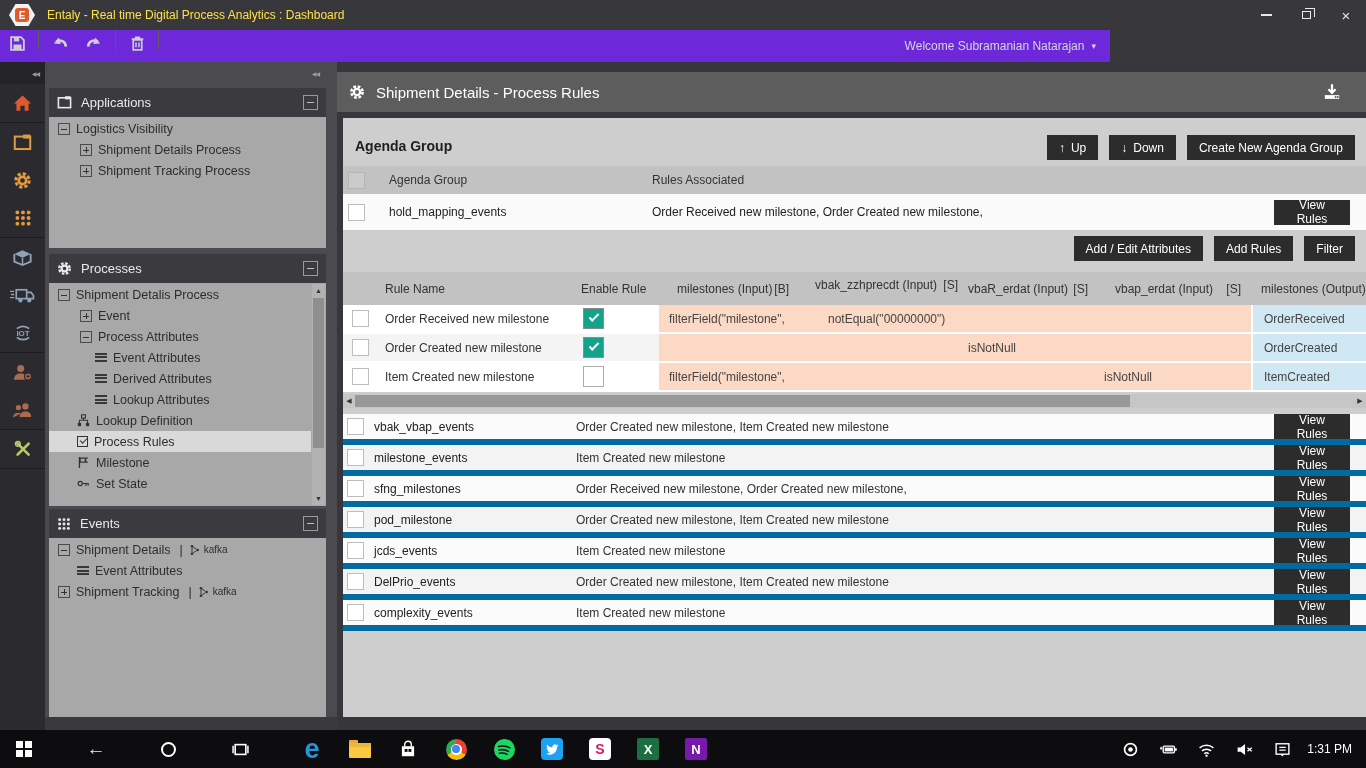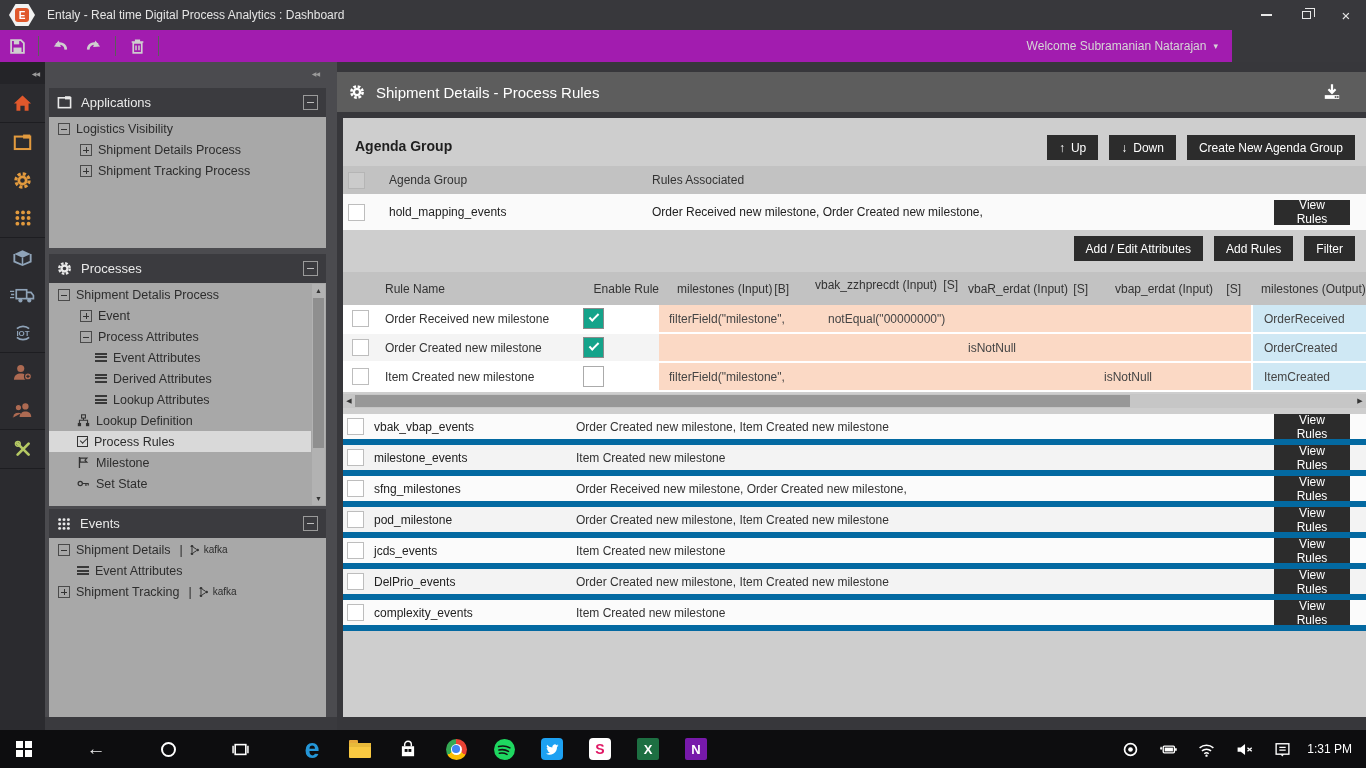--- a/index.html
+++ b/index.html
@@ -3,29 +3,29 @@
 <meta charset="utf-8">
 <style>
   *{box-sizing:border-box;margin:0;padding:0}
   html,body{width:1366px;height:768px;overflow:hidden}
   body{font-family:"Liberation Sans",sans-serif;background:#38383c;position:relative;color:#222}
   svg{display:block}
   
   #titlebar{position:absolute;left:0;top:0;width:1366px;height:30px;background:#38383c;display:flex;align-items:center}
   .logo-hex{width:26px;height:22px;margin-left:9px;background:#f2f2f2;clip-path:polygon(25% 0,75% 0,100% 50%,75% 100%,25% 100%,0 50%);display:flex;align-items:center;justify-content:center}
   .logo-sq{width:14px;height:14px;background:#e0582c;border-radius:3px;color:#fff;font-size:10px;font-weight:bold;display:flex;align-items:center;justify-content:center}
-  #win-title{color:#e5e5e5;font-size:12px;margin-left:12px}
+  #win-title{color:#fde047;font-size:12px;margin-left:12px}
   .winbtns{margin-left:auto;display:flex;align-items:center;height:100%}
   .winbtn{width:40px;height:100%;display:flex;align-items:center;justify-content:center;color:#e8e8e8}
   .min-glyph{width:11px;height:2px;background:#e8e8e8}
   .restore-glyph{width:9px;height:8px;border:1.4px solid #e8e8e8;position:relative;background:#38383c}
   .restore-glyph:before{content:"";position:absolute;left:2px;top:-4px;width:9px;height:8px;border:1.4px solid #e8e8e8;border-bottom:none;border-left:none}
   .close-glyph{font-size:15px;line-height:1}
   
-  #toolbar{position:absolute;left:0;top:30px;width:1232px;height:32px;background:#a21caf;display:flex;align-items:center;color:#cfcfcf}
+  #toolbar{position:absolute;left:0;top:30px;width:1110px;height:32px;background:#6d28d9;display:flex;color:#cfcfcf}
   .tool{width:34px;height:26px;display:flex;align-items:center;justify-content:center}
   .tdiv{width:1px;height:20px;background:#5c5c5c;margin:0 4px}
   #welcome{margin-left:auto;margin-right:14px;color:#d6d6d6;font-size:12px;display:flex;align-items:center;gap:7px}
   #welcome .caret{font-size:9px}
   
   #appbody{position:absolute;left:0;top:62px;width:1366px;height:668px;background:#3a3a3e}
   
   #rail{position:absolute;left:0;top:0;width:45px;height:668px;background:#2b2b2f}
   .rail-strip{height:22px;background:#242428;display:flex;align-items:center;justify-content:flex-end;padding-right:6px}
   .collapse{color:#9a9a9a;font-size:6px;letter-spacing:-1px}
@@ -602,21 +602,21 @@
       <div class="attr-btns">
         <button class="btn">Add / Edit Attributes</button>
         <button class="btn">Add Rules</button>
         <button class="btn">Filter</button>
       </div>
 
       <div class="rules">
         <div class="r-grid r-head">
           <span></span>
           <span class="pl4">Rule Name</span>
-          <span style="text-align:right">Enable Rule</span>
+          <span style="text-align:left">Enable Rule</span>
           <span class="hdr-split" style="padding:0 24px 0 18px">
               <span>milestones (Input)</span>
               <span>[B]</span>
             </span>
           <span class="hdr-split" style="padding:0 10px 8px 2px">
               <span>vbak_zzhprecdt (Input)</span>
               <span>[S]</span>
             </span>
           <span class="hdr-split" style="padding:0 1px 0 0">
               <span>vbaR_erdat (Input)</span>

